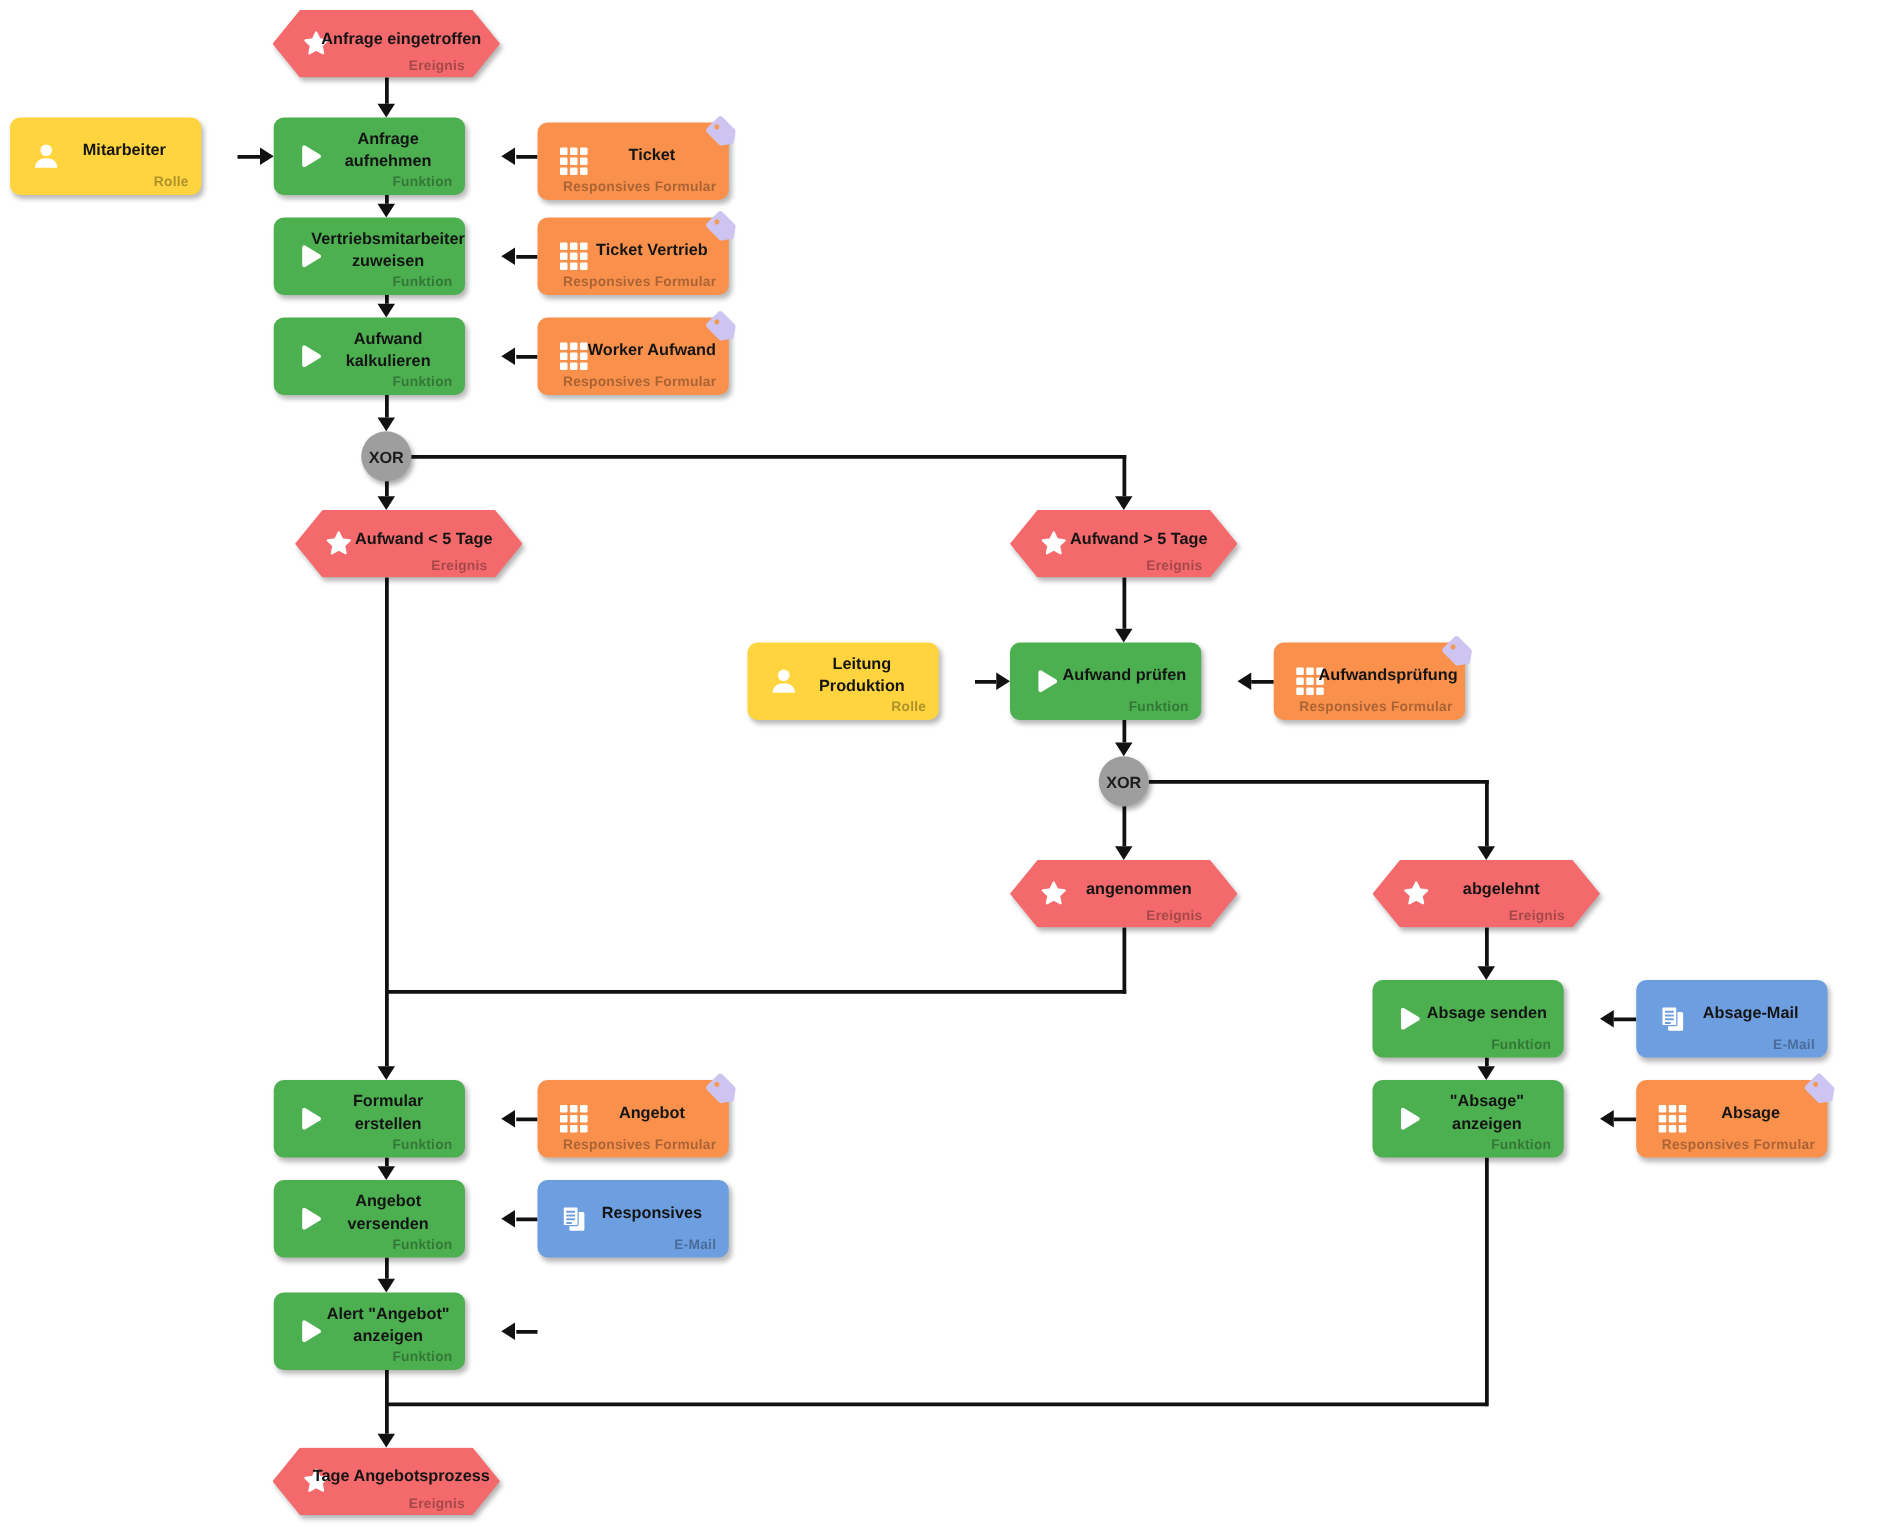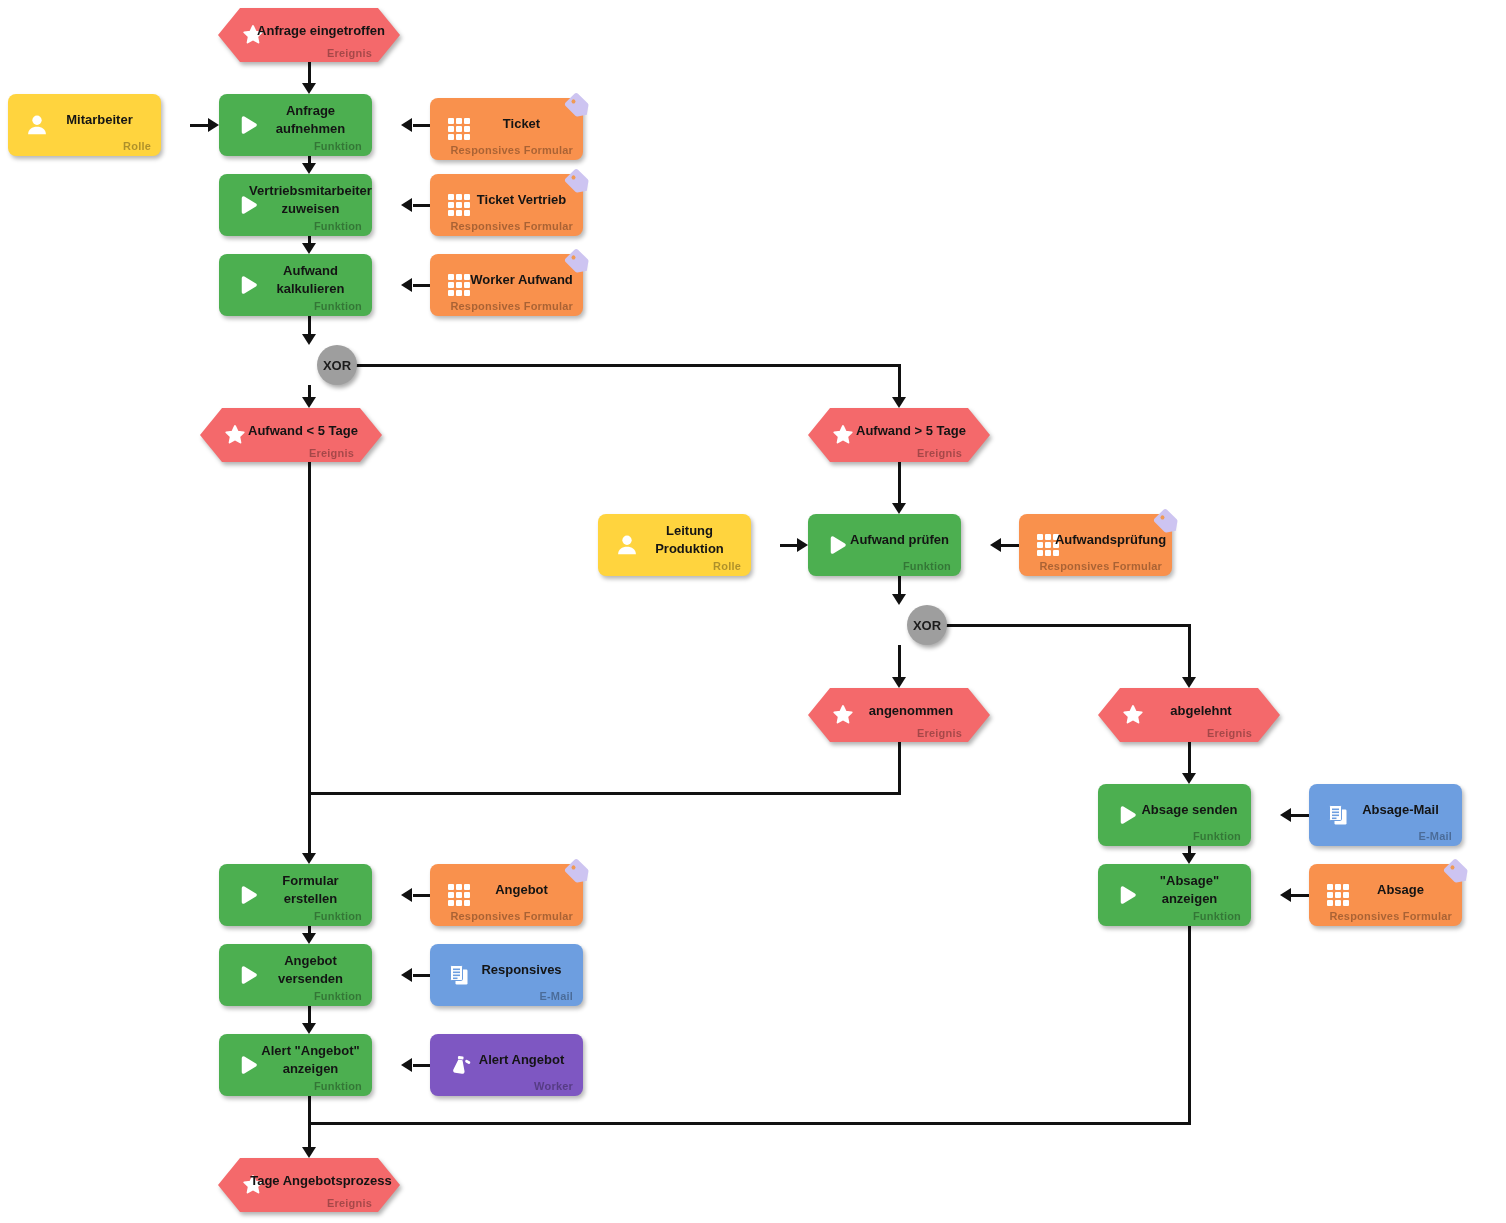--- a/index.html
+++ b/index.html
@@ -29,21 +29,21 @@
                 filter:drop-shadow(2px 3px 2px rgba(0,0,0,0.30)); }
   .event-hex { position:relative; width:100%; height:100%; background:#F4696B;
                clip-path:polygon(0 50%, 22px 0, calc(100% - 22px) 0, 100% 50%, calc(100% - 22px) 100%, 22px 100%); }
   .event-hex .nicon { left:24px; width:22px; height:22px; }
   .event-hex .nlabel { left:44px; right:20px; bottom:8px; white-space:nowrap; }
   .event-hex .ntype { right:28px; bottom:3px; }
 
   
   .gw { position:absolute; width:40px; height:40px; border-radius:50%; background:#9E9E9E;
         box-shadow:2px 3px 4px rgba(0,0,0,0.33); display:flex; align-items:center; justify-content:center;
-        font-size:13px; font-weight:700; color:#1c1c1c; z-index:4; cursor:pointer;margin-left:28px; }
+        font-size:13px; font-weight:700; color:#1c1c1c; z-index:4; cursor:pointer; }
 
   
   .tag { position:absolute; top:-7px; right:-10px; z-index:4; }
   .tag svg { transform:rotate(45deg); }
 
   
   .ev, .eh { position:absolute; background:#111; z-index:1; }
   .ev { width:3px; } .eh { height:3px; }
   .arrD { position:absolute; width:0; height:0; z-index:2;
           border-left:7px solid transparent; border-right:7px solid transparent; border-top:11px solid #111; }
@@ -196,21 +196,21 @@
       <span class="nicon">
           <svg width="22" height="22" viewBox="0 0 24 24">
             <use href="#i-star"></use>
           </svg>
         </span>
       <span class="nlabel">Anfrage eingetroffen</span>
       <span class="ntype">Ereignis</span>
     </div>
   </div>
 
-  <div class="event-wrap" style="left:200px;top:408px">
+  <div class="event-wrap" style="left:236px;top:408px">
     <div class="event-hex">
       <span class="nicon">
           <svg width="22" height="22" viewBox="0 0 24 24">
             <use href="#i-star"></use>
           </svg>
         </span>
       <span class="nlabel">Aufwand &lt; 5 Tage</span>
       <span class="ntype">Ereignis</span>
     </div>
   </div>
@@ -464,29 +464,20 @@
   <div class="node email" style="left:430px;top:944px">
     <span class="nicon">
         <svg width="24" height="24" viewBox="0 0 24 24">
           <use href="#i-mail"></use>
         </svg>
       </span>
     <span class="nlabel">Responsives</span>
     <span class="ntype">E-Mail</span>
   </div>
 
-  <div class="node worker" style="left:430px;top:1034px">
-    <span class="nicon">
-        <svg width="25" height="25" viewBox="0 0 24 24">
-          <use href="#i-flask"></use>
-        </svg>
-      </span>
-    <span class="nlabel">Alert Angebot</span>
-    <span class="ntype">Worker</span>
-  </div>
 
   <div class="gw" style="left:289px;top:345px">
     <span>XOR</span>
   </div>
   <div class="gw" style="left:879px;top:605px">
     <span>XOR</span>
   </div>
 
 </div>
 

